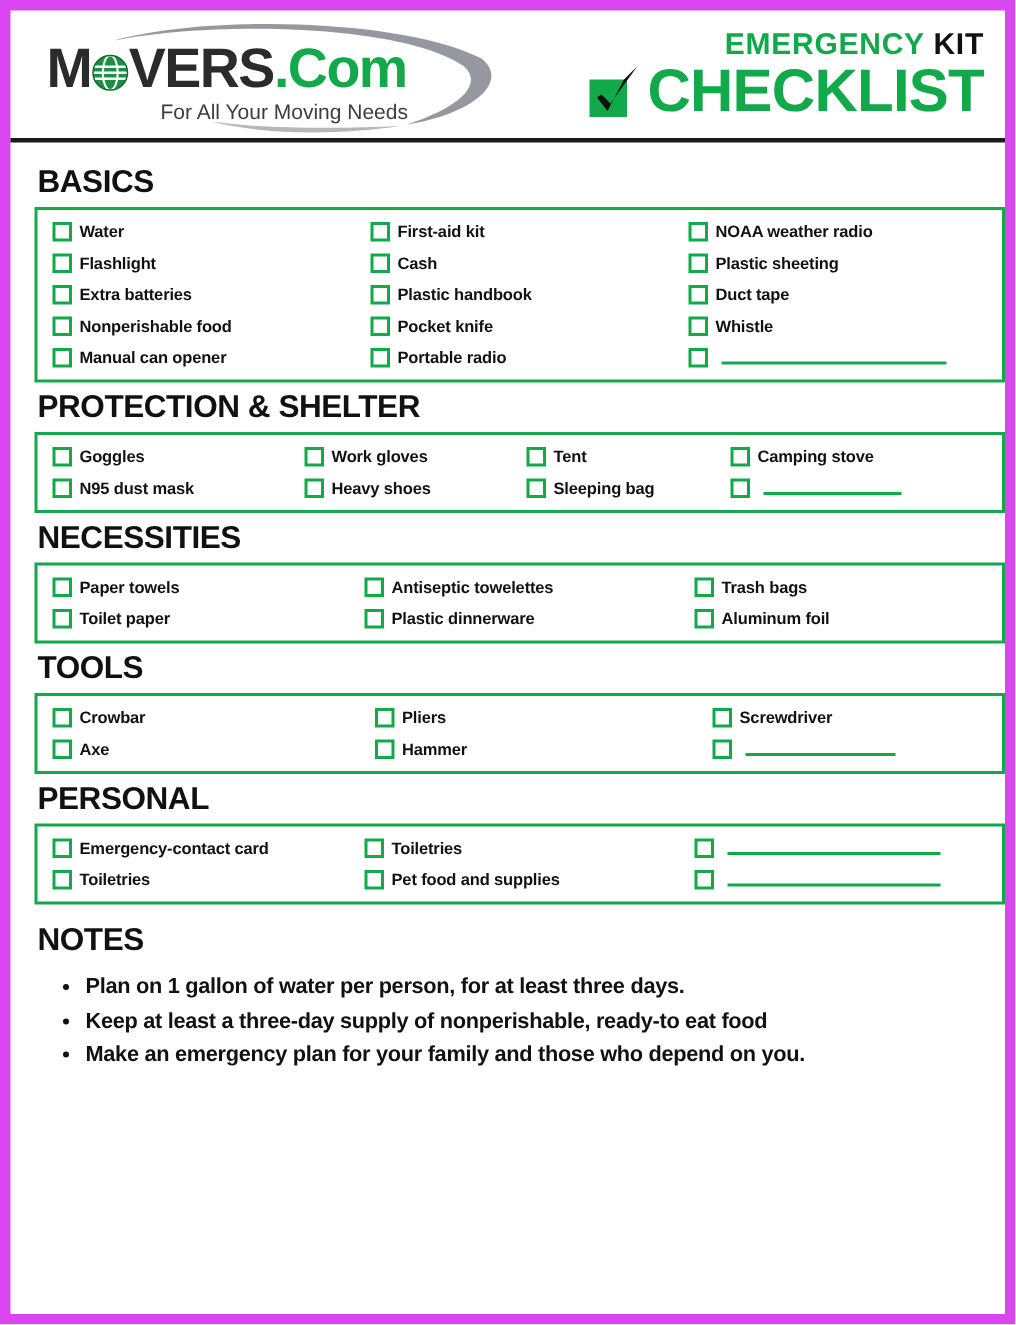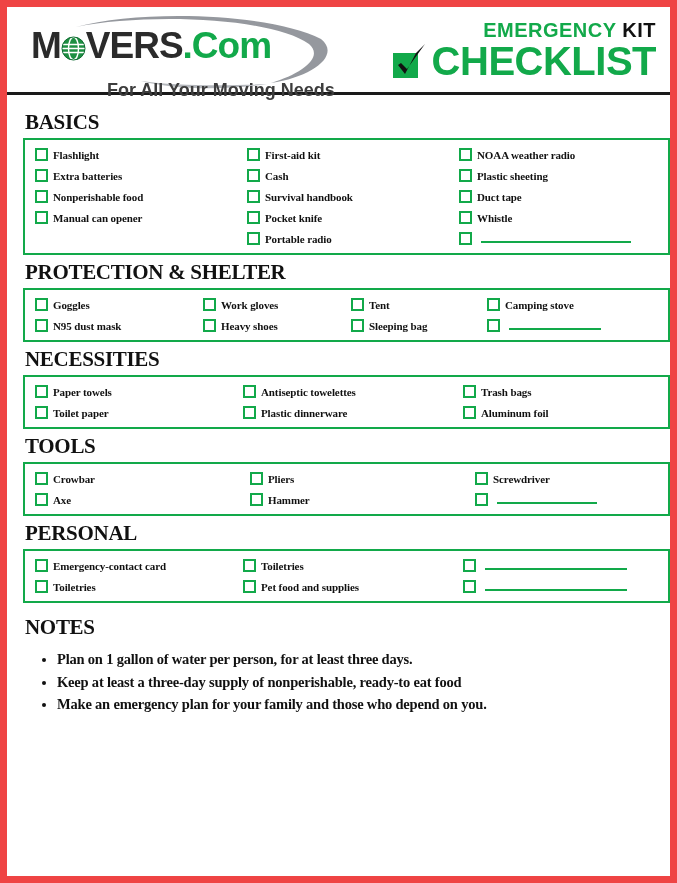--- a/index.html
+++ b/index.html
@@ -12,21 +12,21 @@
     height: 883px;
     font-family: "Liberation Sans", sans-serif;
     overflow: hidden;
   }
 
   .page {
     position: relative;
     width: 677px;
     height: 883px;
     box-sizing: border-box;
-    border: 7px solid #ef4444;
+    border: 7px solid #d946ef;
     background: #ffffff;
   }
 
   .page-inner {
     position: relative;
     width: 100%;
     height: 100%;
     box-sizing: border-box;
     padding: 0;
   }
@@ -74,23 +74,23 @@
     display: inline-block;
     width: 25px;
     height: 25px;
     vertical-align: -3px;
     position: relative;
   }
   .globe-slot svg { position: absolute; left: 0; top: 0; }
   .tagline {
     position: absolute;
     left: 86px;
-    top: 69px;
-    font-size: 18px;
-    font-weight: bold;
+    top: 55px;
+    font-size: 14px;
+    font-weight: normal;
     color: #3d3d3d;
     font-family: "Liberation Sans", sans-serif;
     white-space: nowrap;
     z-index: 3;
   }
 
   
   .titleblock {
     position: relative;
     text-align: right;
@@ -125,21 +125,20 @@
     font-size: 40px;
     font-weight: bold;
     color: #12a94a;
     line-height: 0.92;
     letter-spacing: -0.5px;
   }
 
   
   .body-area {
     padding: 10px 0 0 16px;
-    font-family: Liberation Serif, serif;
   }
 
   .section { margin-bottom: 4px; }
 
   .section-title {
     font-size: 21px;
     font-weight: bold;
     color: #111111;
     letter-spacing: -0.3px;
     margin: 6px 0 5px 2px;
@@ -260,20 +259,24 @@
     </div>
 
     <div class="body-area">
       <div id="sections-root">
           <div class="section">
             <div class="section-title">BASICS</div>
             <div class="section-box">
               <div class="col" style="width: 212px;">
                 <div class="item">
                   <span class="checkbox"></span>
+                  <span class="item-label">Water</span>
+                </div>
+                <div class="item">
+                  <span class="checkbox"></span>
                   <span class="item-label">Flashlight</span>
                 </div>
                 <div class="item">
                   <span class="checkbox"></span>
                   <span class="item-label">Extra batteries</span>
                 </div>
                 <div class="item">
                   <span class="checkbox"></span>
                   <span class="item-label">Nonperishable food</span>
                 </div>
@@ -286,21 +289,21 @@
                 <div class="item">
                   <span class="checkbox"></span>
                   <span class="item-label">First-aid kit</span>
                 </div>
                 <div class="item">
                   <span class="checkbox"></span>
                   <span class="item-label">Cash</span>
                 </div>
                 <div class="item">
                   <span class="checkbox"></span>
-                  <span class="item-label">Survival handbook</span>
+                  <span class="item-label">Plastic handbook</span>
                 </div>
                 <div class="item">
                   <span class="checkbox"></span>
                   <span class="item-label">Pocket knife</span>
                 </div>
                 <div class="item">
                   <span class="checkbox"></span>
                   <span class="item-label">Portable radio</span>
                 </div>
               </div>

